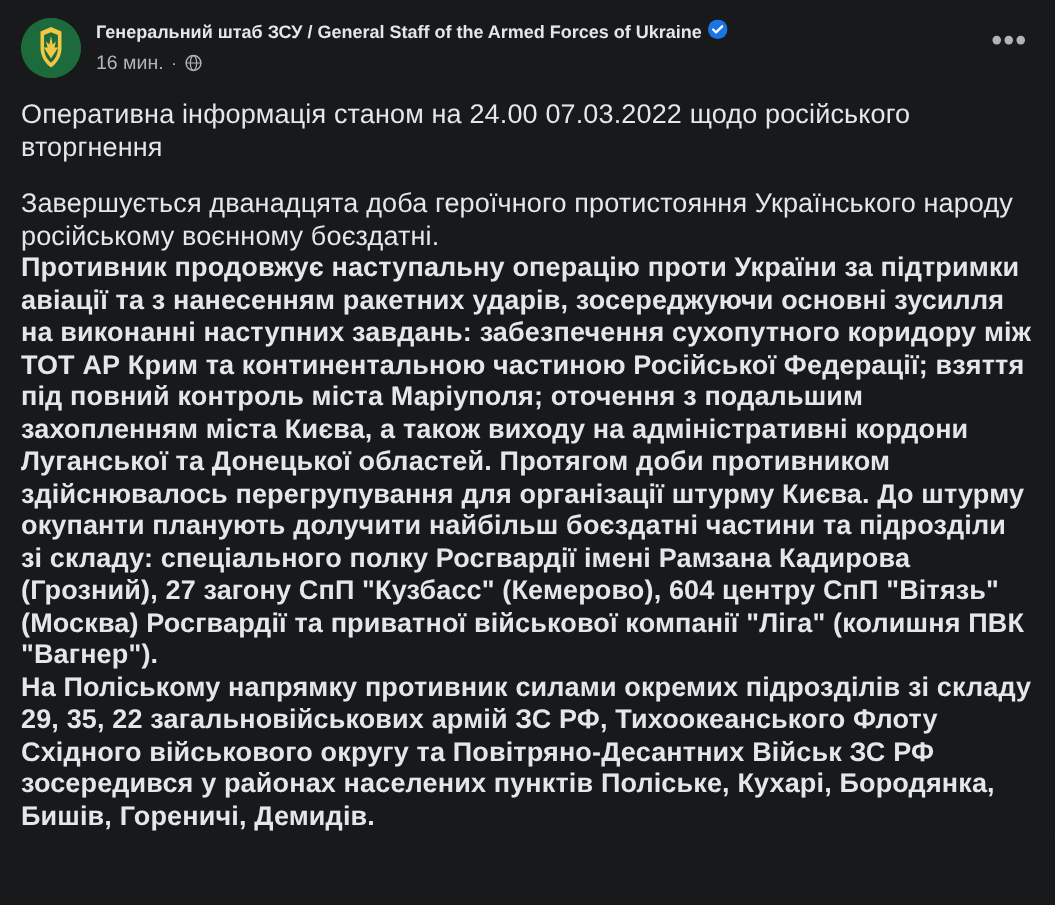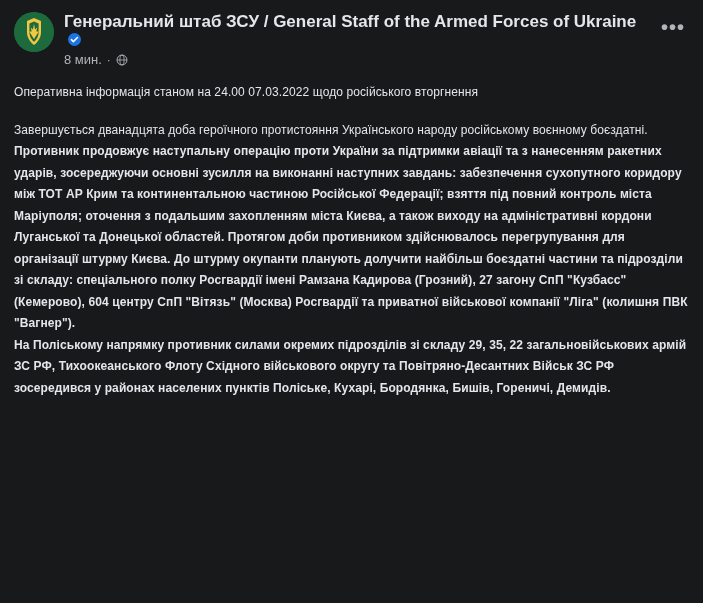--- a/index.html
+++ b/index.html
@@ -38,21 +38,21 @@
     align-items: center;
     justify-content: center;
   }
   .avatar svg { display: block; }
   .header-text {
     flex: 1 1 auto;
     padding-right: 40px;
     min-width: 0;
   }
   .page-name {
-    font-size: 17px;
+    font-size: 12px;
     font-weight: bold;
     line-height: 19px;
     color: #e4e6eb;
     display: inline;
   }
   .verified {
     display: inline-block;
     width: 13px;
     height: 13px;
     vertical-align: -1px;
@@ -94,21 +94,21 @@
     cursor: pointer;
     user-select: none;
   }
   .more-btn .dots {
     font-weight: bold;
     font-size: 20px;
     margin-top: -6px;
   }
   .post-body {
     margin-top: 14px;
-    font-size: 12px;
+    font-size: 18px;
     line-height: 21.5px;
     color: #e4e6eb;
     letter-spacing: 0.1px;
   }
   .post-body p {
     margin: 0;
   }
   .post-body p + p {
     margin-top: 0px;
     font-weight: bold;
@@ -136,21 +136,21 @@
     </div>
 
     <div class="header-text">
       <div>
         <span class="page-name">Генеральний штаб ЗСУ / General Staff of the Armed Forces of Ukraine</span><span class="verified"><svg width="13" height="13" viewBox="0 0 16 16" aria-hidden="true">
               <circle cx="8" cy="8" r="8" fill="#1b74e4"></circle>
               <path d="M4.2 8.2 L6.6 10.6 L11.6 5.6" fill="none" stroke="#ffffff" stroke-width="1.9" stroke-linecap="round" stroke-linejoin="round"></path>
             </svg></span>
       </div>
       <div class="meta">
-        <span>8 мин.</span>
+        <span>16 мин.</span>
         <span class="dot">·</span>
         <span class="globe">
           <svg width="12" height="12" viewBox="0 0 16 16" aria-hidden="true">
             <circle cx="8" cy="8" r="6.6" fill="none" stroke="#b0b3b8" stroke-width="1.3"></circle>
             <ellipse cx="8" cy="8" rx="2.8" ry="6.6" fill="none" stroke="#b0b3b8" stroke-width="1.1"></ellipse>
             <line x1="1.5" y1="8" x2="14.5" y2="8" stroke="#b0b3b8" stroke-width="1.1"></line>
           </svg>
         </span>
       </div>
     </div>

